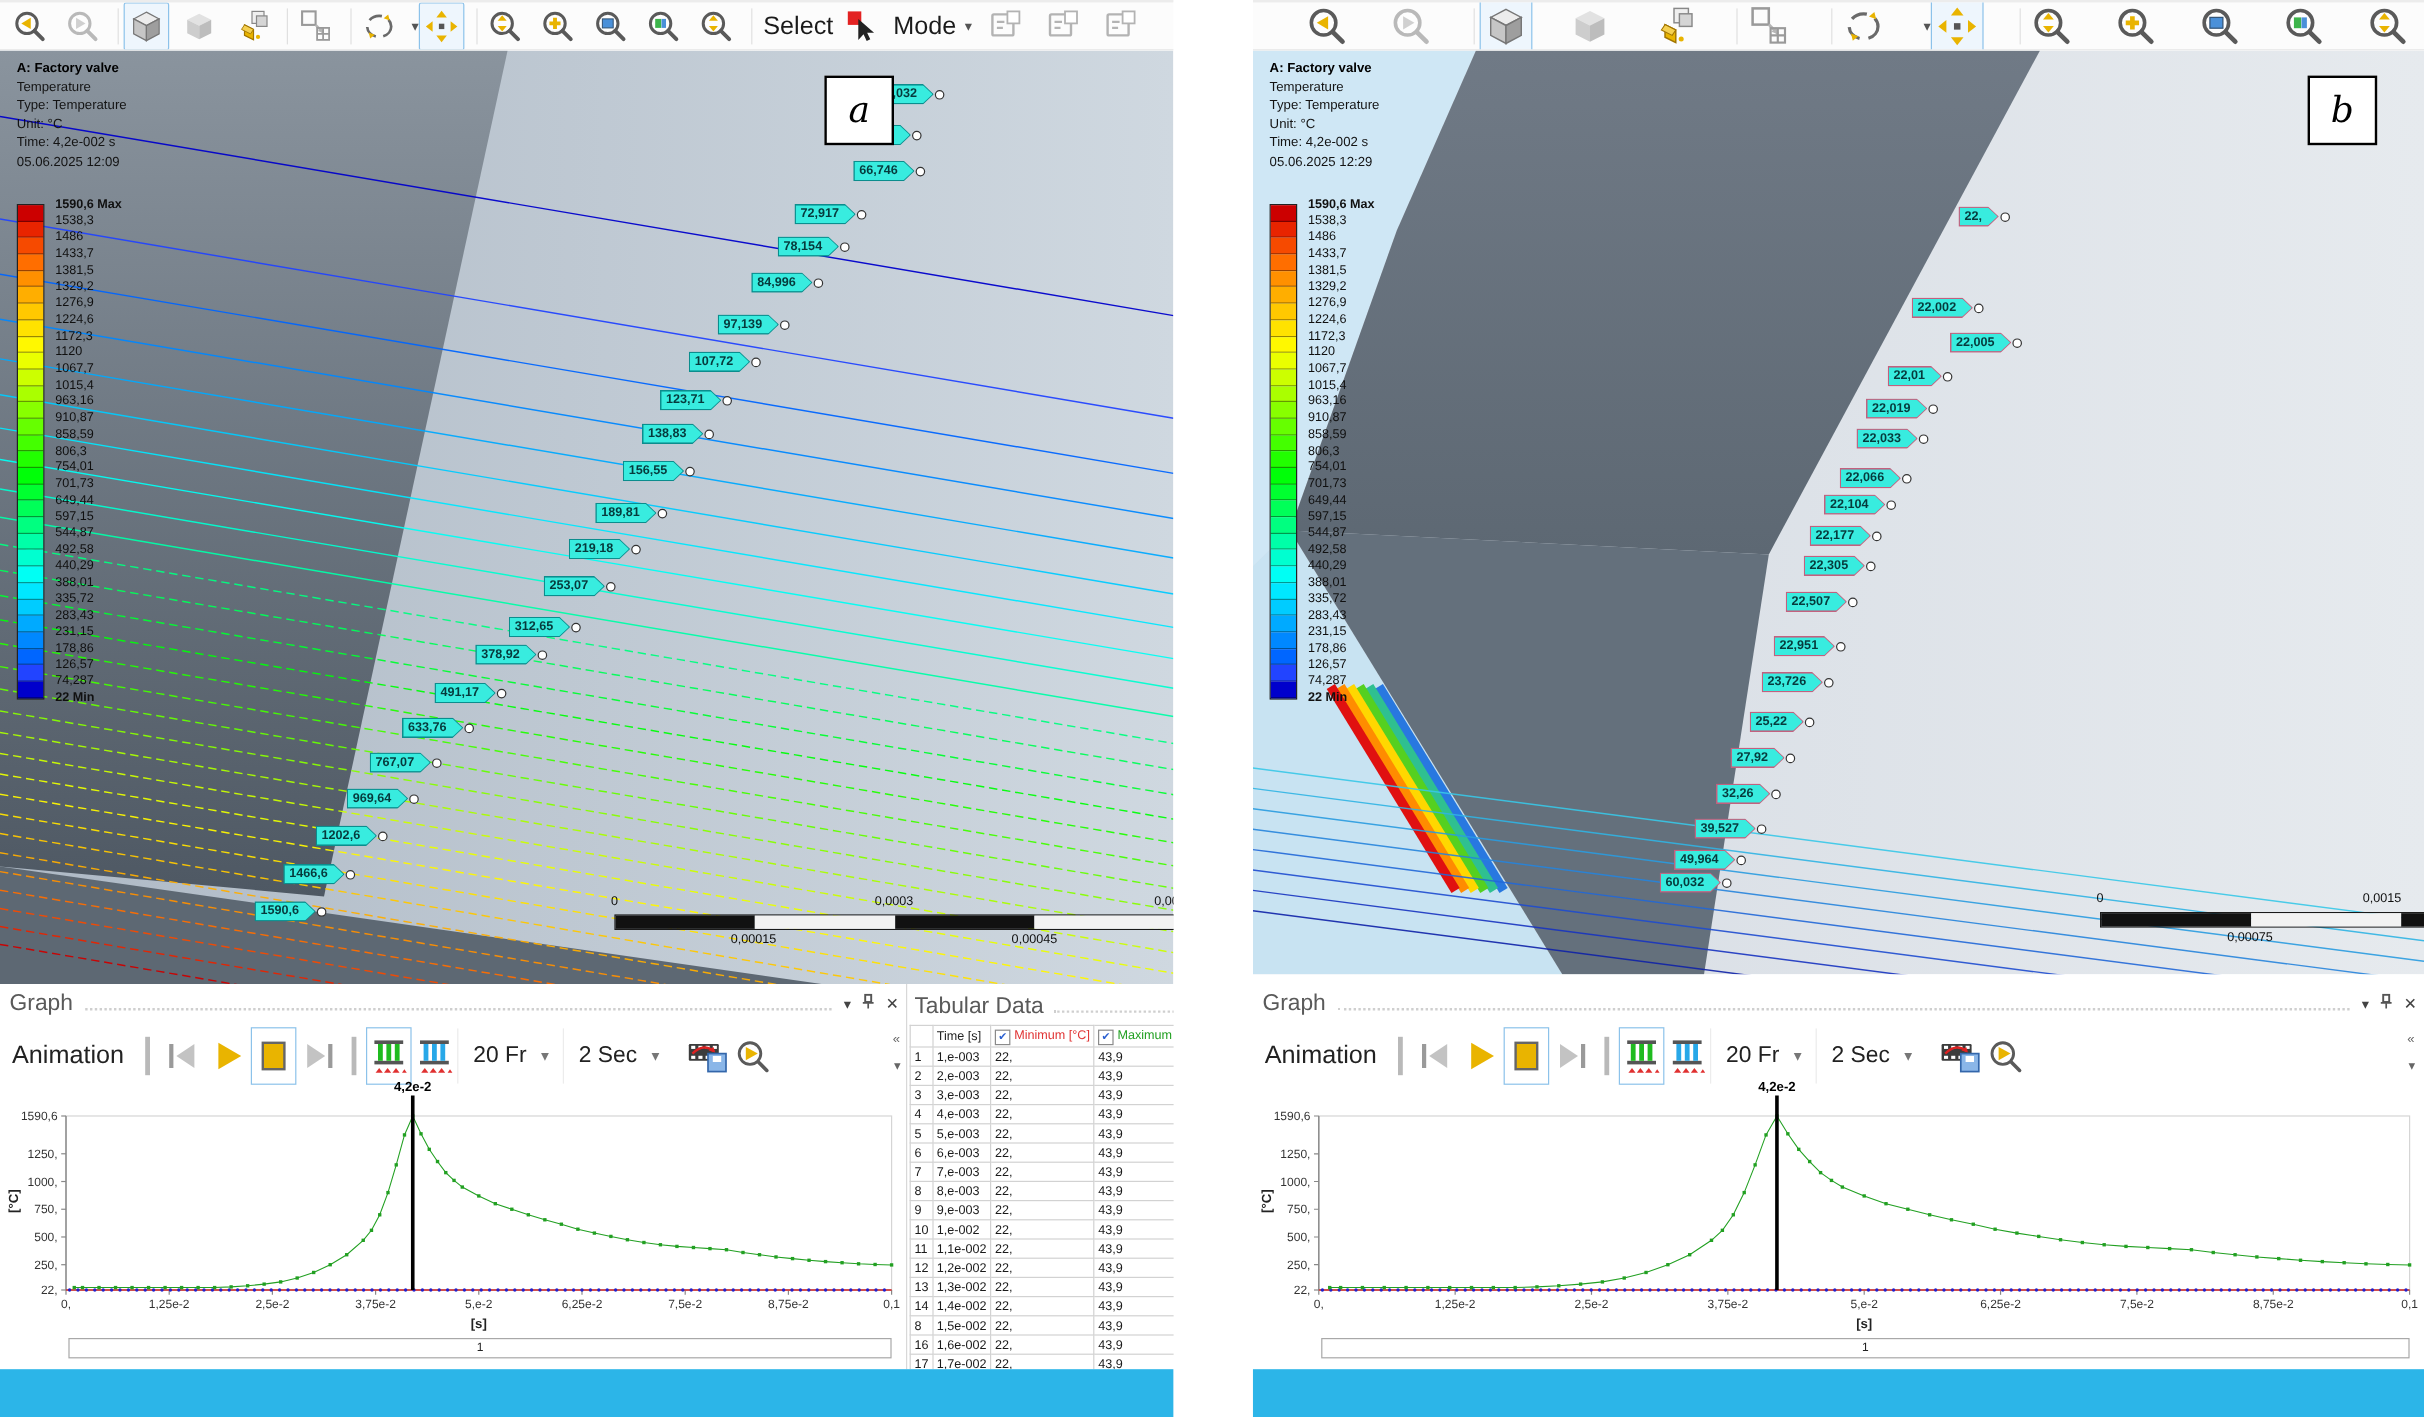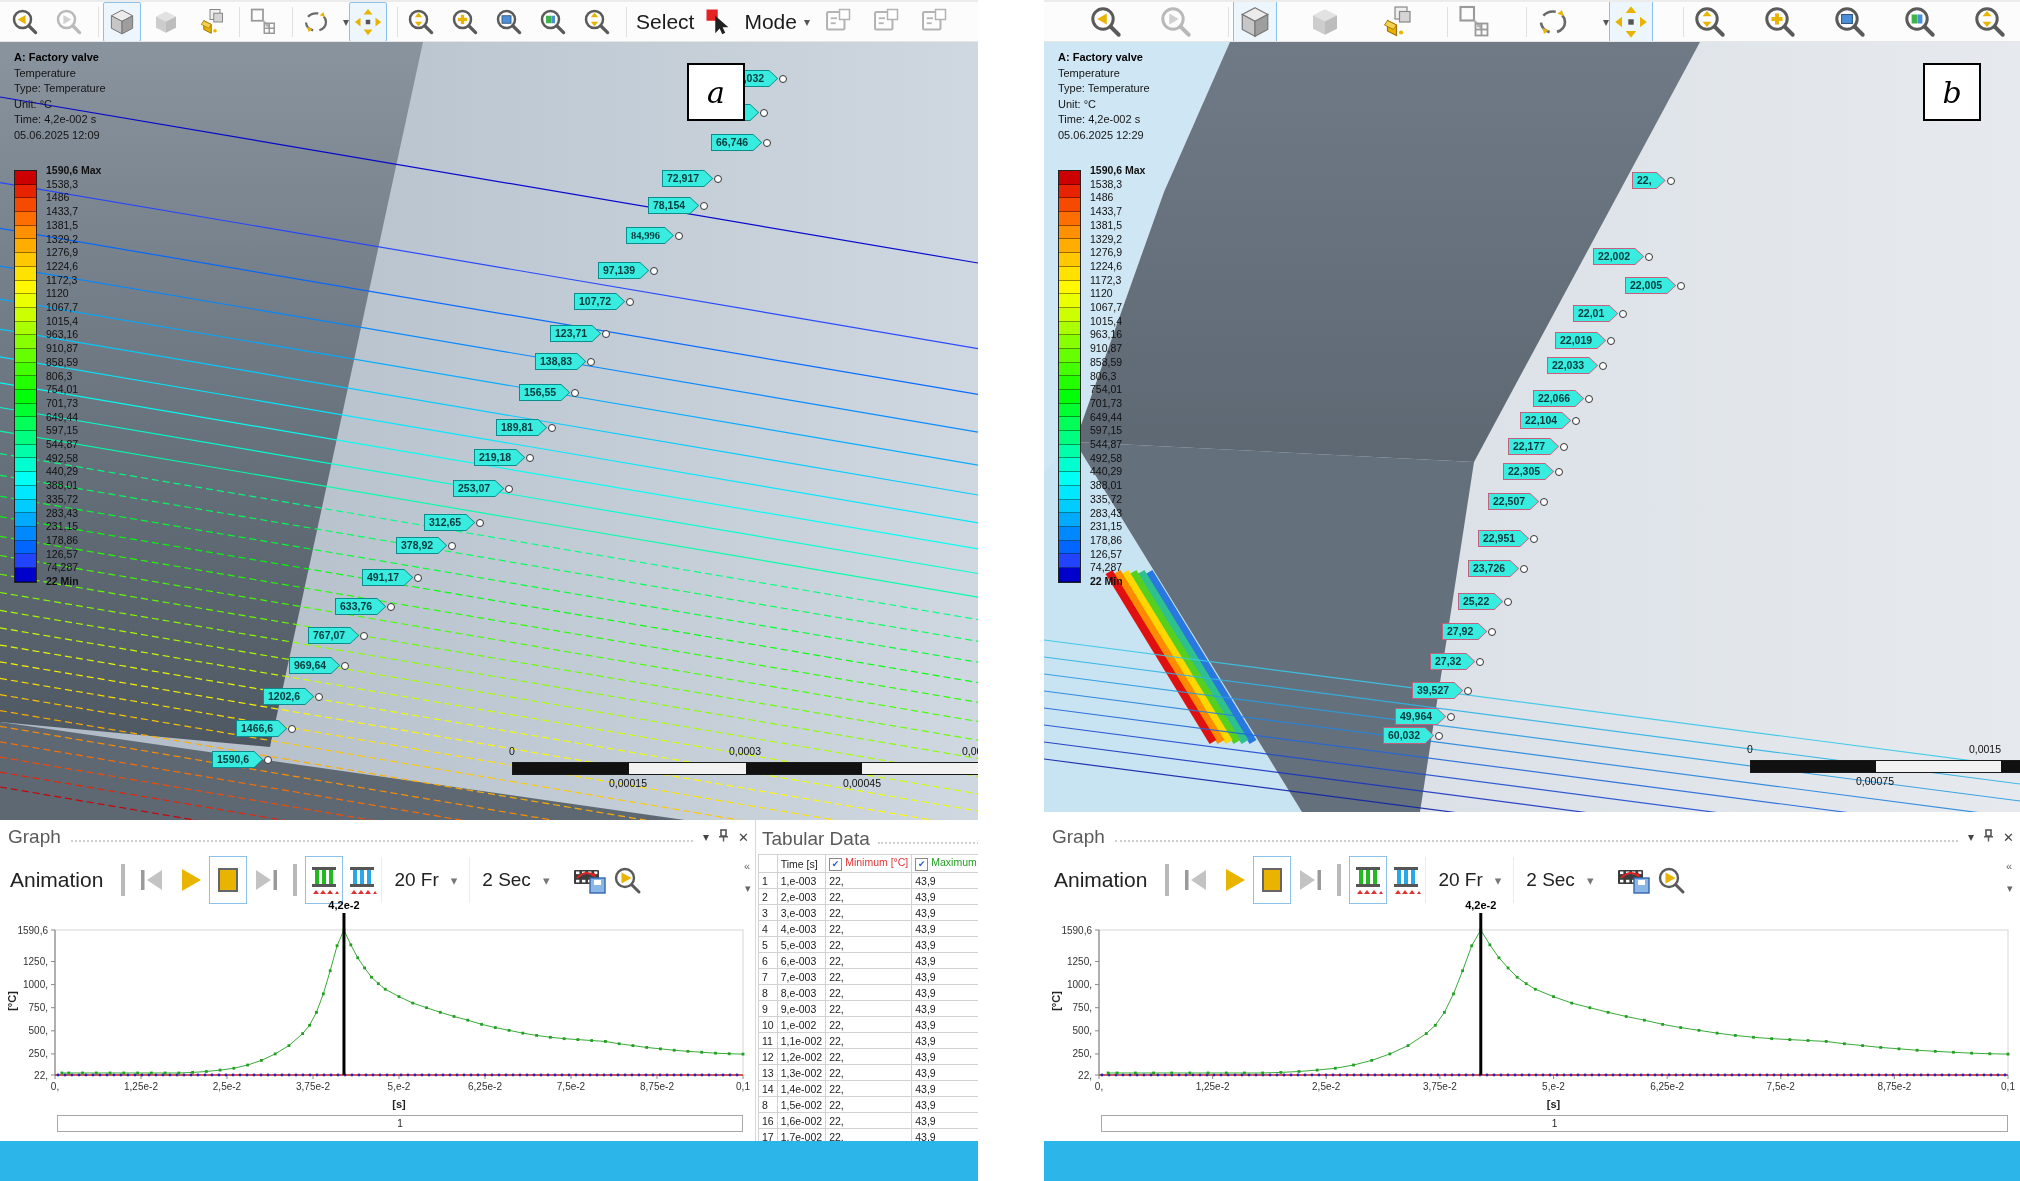--- a/index.html
+++ b/index.html
@@ -375,21 +375,21 @@
           <span>72,917</span>
         </span>
         <span class="pdot"></span>
       </div>
       <div class="probe" style="left: 648px; top: 155px;">
         <span class="tag">
           <span>78,154</span>
         </span>
         <span class="pdot"></span>
       </div>
-      <div class="probe" style="left: 626px; top: 185px; font-family: Liberation Serif, serif;">
+      <div class="probe" style="left: 626px; top: 185px;">
         <span class="tag">
           <span>84,996</span>
         </span>
         <span class="pdot"></span>
       </div>
       <div class="probe" style="left: 598px; top: 220px;">
         <span class="tag">
           <span>97,139</span>
         </span>
         <span class="pdot"></span>
@@ -1236,21 +1236,21 @@
           <span class="pdot"></span>
         </div>
         <div class="probe" style="left: 398px; top: 581px;">
           <span class="tag">
             <span>27,92</span>
           </span>
           <span class="pdot"></span>
         </div>
         <div class="probe" style="left: 386px; top: 611px;">
           <span class="tag">
-            <span>27,32</span>
+            <span>32,26</span>
           </span>
           <span class="pdot"></span>
         </div>
         <div class="probe" style="left: 368px; top: 640px;">
           <span class="tag">
             <span>39,527</span>
           </span>
           <span class="pdot"></span>
         </div>
         <div class="probe" style="left: 351px; top: 666px;">

